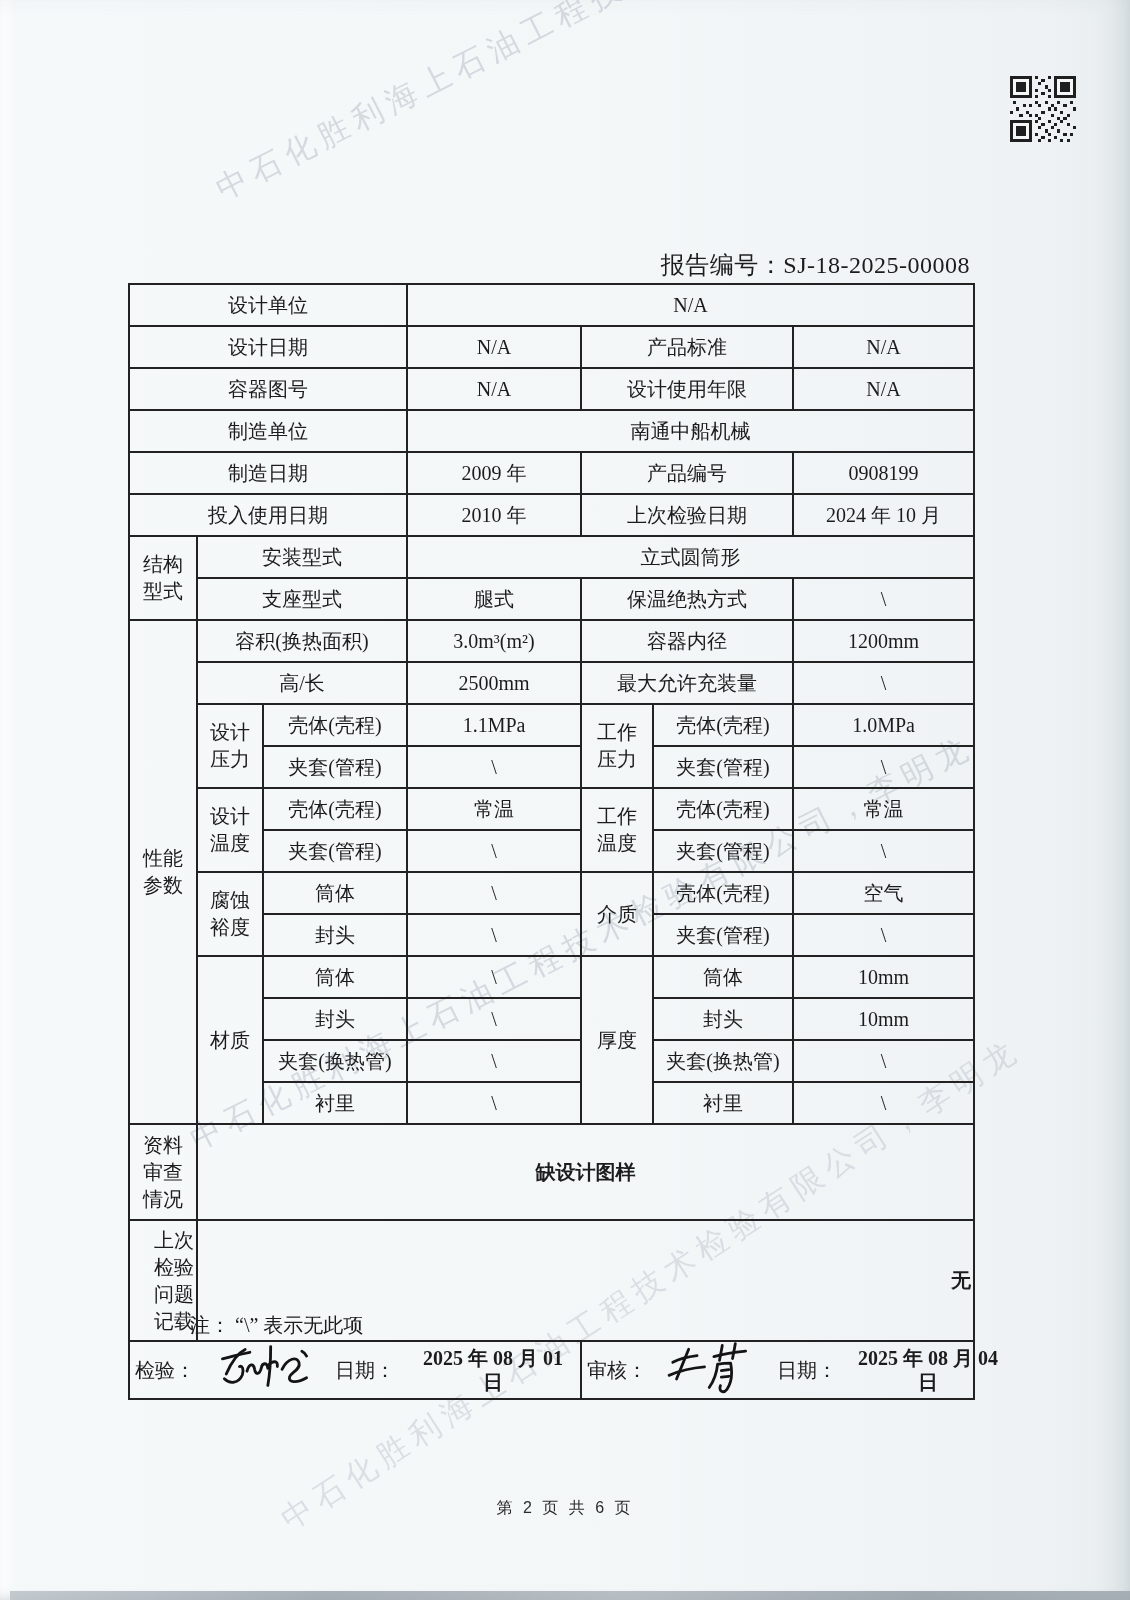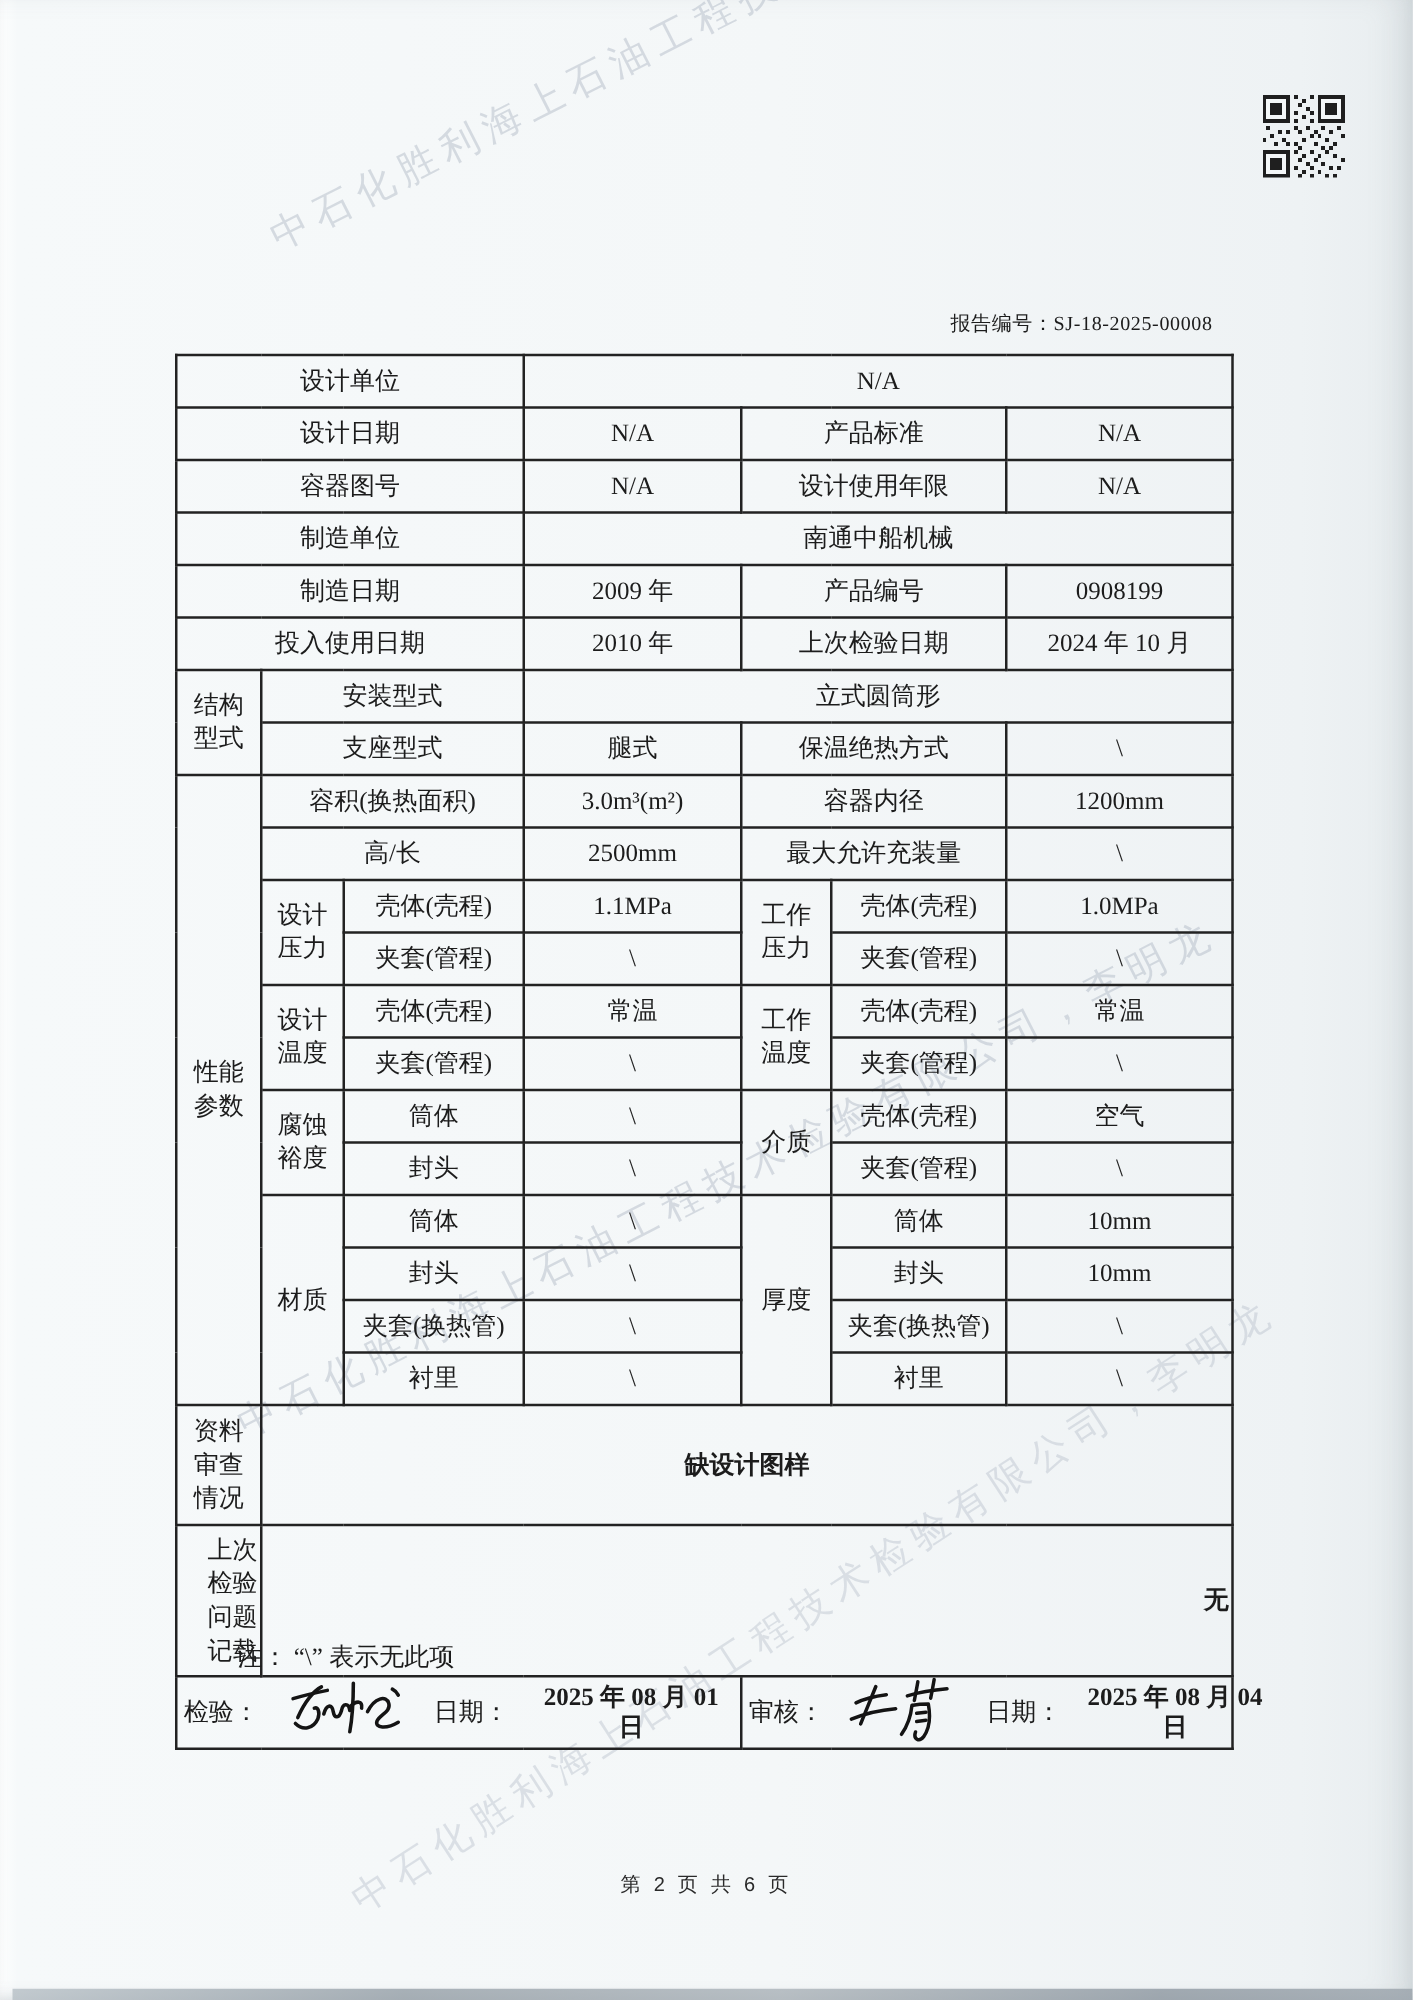--- a/index.html
+++ b/index.html
@@ -34,24 +34,24 @@
   .wm3{left:296px;top:1498px;transform:rotate(-33deg);opacity:.8;}
   .qr{position:absolute;left:1010px;top:76px;}
   .title{
     position:absolute;left:140px;top:194px;width:845px;
     text-align:center;padding-left:34px;box-sizing:border-box;
     font-family:"Liberation Sans","DejaVu Sans",sans-serif;
     font-weight:bold;font-size:30px;letter-spacing:2px;color:#161616;
   }
   .report-no{
     position:absolute;top:249px;right:160px;
-    font-size:16px;color:#1c1c1c;letter-spacing:.5px;
+    font-size:24px;color:#1c1c1c;letter-spacing:.5px;
   }
   table.report{
-    position:absolute;left:140px;top:283px;
+    position:absolute;left:128px;top:283px;
     width:845px;table-layout:fixed;
     border-collapse:collapse;
     font-size:20px;color:#1c1c1c;
   }
   table.report td{
     border:2px solid #222222;
     height:40px;
     text-align:center;vertical-align:middle;
     padding:0 2px;overflow:visible;
     line-height:1.35;

